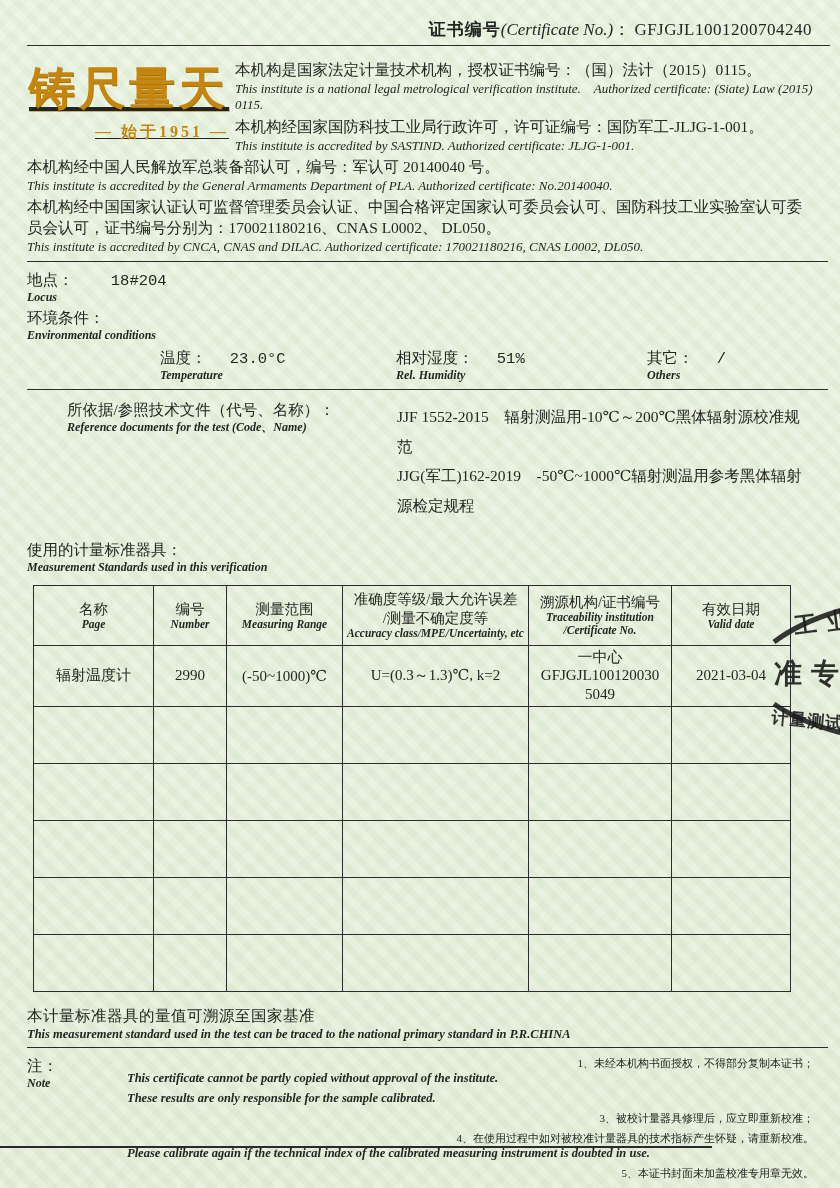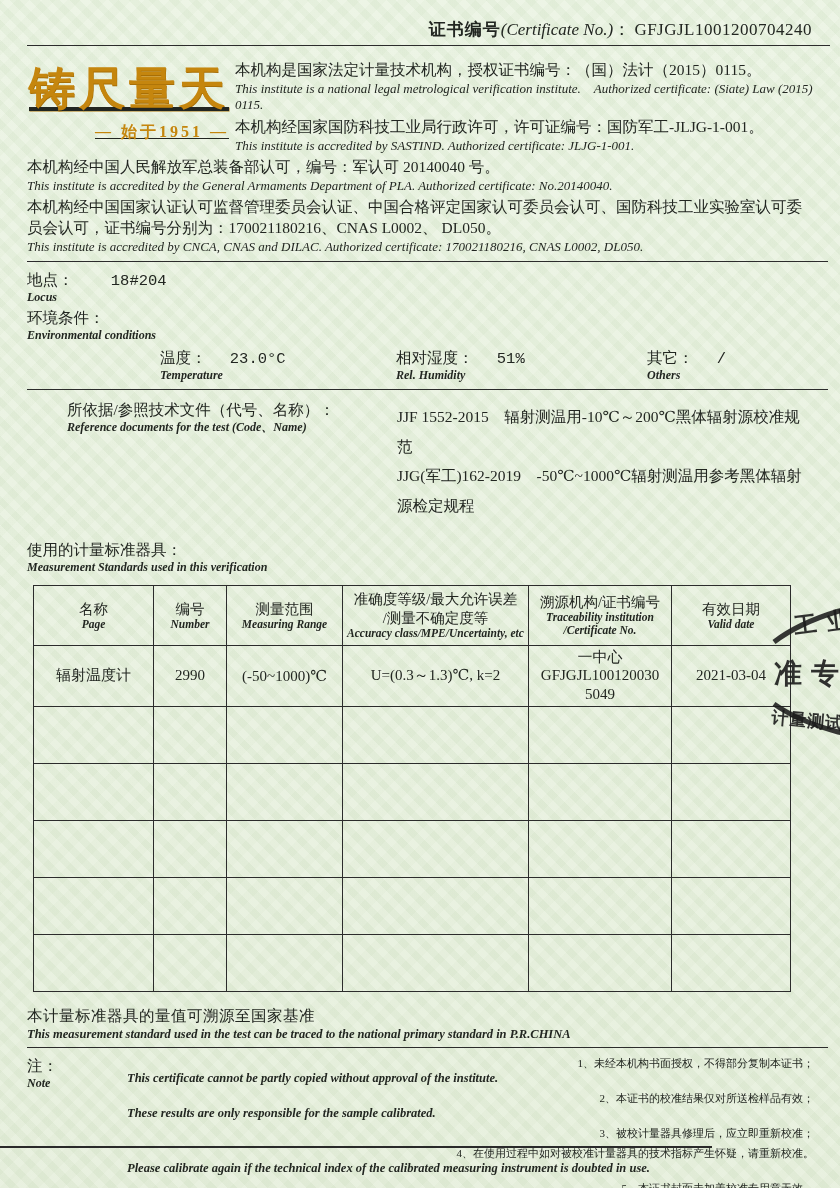--- a/index.html
+++ b/index.html
@@ -285,21 +285,20 @@
       <div class="notes-label">
         <div>注：</div>
         <div class="sub-en">Note</div>
       </div>
       <div class="note-items">
         <div class="note-item">
           <div class="note-cn"><span class="note-no">1、</span><span>未经本机构书面授权，不得部分复制本证书；</span></div>
           <div class="note-en">This certificate cannot be partly copied without approval of the institute.</div>
         </div>
         <div class="note-item">
-          <div class="note-cn"><span class="note-no">2、</span><span>本证书的校准结果仅对所送检样品有效；</span></div>
           <div class="note-en">These results are only responsible for the sample calibrated.</div>
         </div>
         <div class="note-item">
           <div class="note-cn"><span class="note-no">3、</span><span>被校计量器具修理后，应立即重新校准；</span></div>
         </div>
         <div class="note-item">
           <div class="note-cn"><span class="note-no">4、</span><span>在使用过程中如对被校准计量器具的技术指标产生怀疑，请重新校准。</span></div>
           <div class="note-en">Please calibrate again if the technical index of the calibrated measuring instrument is doubted in use.</div>
         </div>
         <div class="note-item">

